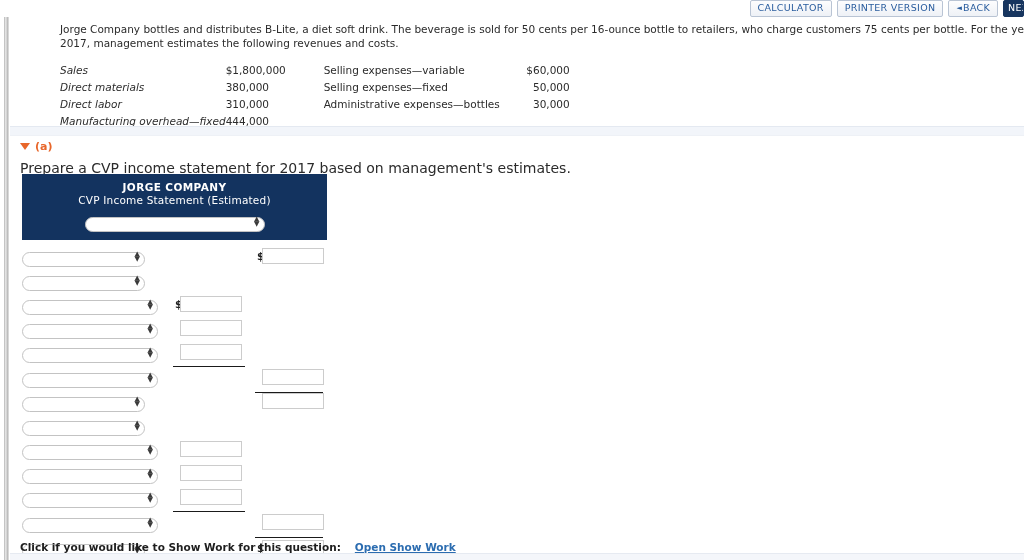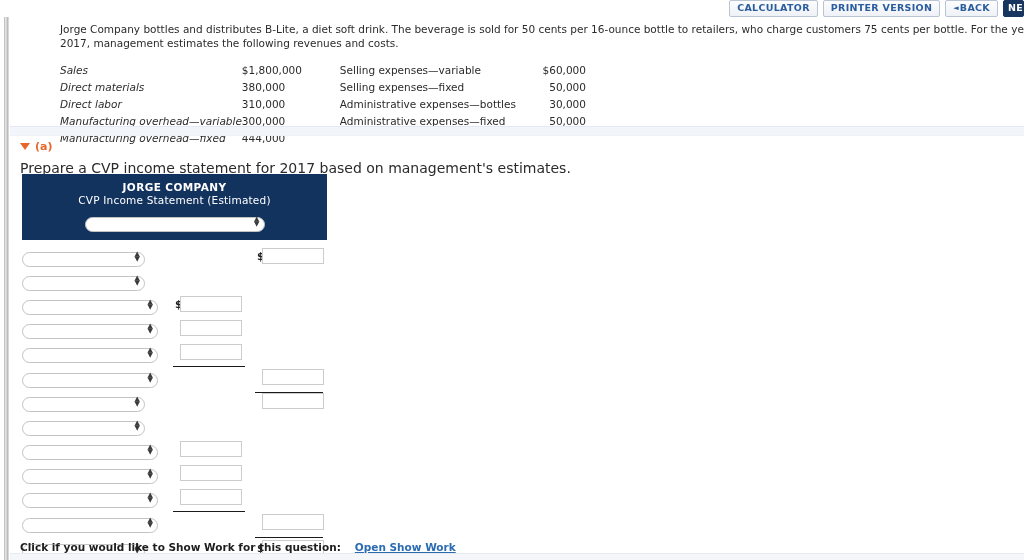--- a/index.html
+++ b/index.html
@@ -17,21 +17,21 @@
   }
 
   
   .toolbar {
     position: absolute; top: 0; left: 0; width: 1024px; height: 17px;
     background: #ffffff;
     display: flex; justify-content: flex-end; align-items: center;
     padding-right: 0px;
   }
   .tb-btn {
-    font-size: 9.5px; font-weight: bold; letter-spacing: .3px;
+    font-size: 9.5px; font-weight: normal; letter-spacing: .3px;
     color: #2a5d9e;
     background: linear-gradient(to bottom,#fdfdfe 0%,#eef1f6 100%);
     border: 1px solid #b9c4d4;
     border-radius: 2px;
     padding: 2px 7px 3px 7px;
     margin-left: 5px;
     line-height: 10px;
     white-space: nowrap;
     cursor: pointer;
   }
@@ -222,27 +222,20 @@
           <td class="fg-val2">50,000</td>
         </tr>
         <tr>
           <td class="fg-label">Direct labor</td>
           <td class="fg-val">310,000</td>
           <td class="fg-gap"></td>
           <td class="fg-label2">Administrative expenses—bottles</td>
           <td class="fg-val2">30,000</td>
         </tr>
         <tr>
-          <td class="fg-label">Manufacturing overhead—variable</td>
-          <td class="fg-val">300,000</td>
-          <td class="fg-gap"></td>
-          <td class="fg-label2">Administrative expenses—fixed</td>
-          <td class="fg-val2">50,000</td>
-        </tr>
-        <tr>
           <td class="fg-label">Manufacturing overhead—fixed</td>
           <td class="fg-val">444,000</td>
           <td class="fg-gap"></td>
           <td class="fg-label2"></td>
           <td class="fg-val2"></td>
         </tr>
       </tbody>
         </table>
     </div>
   </div>

